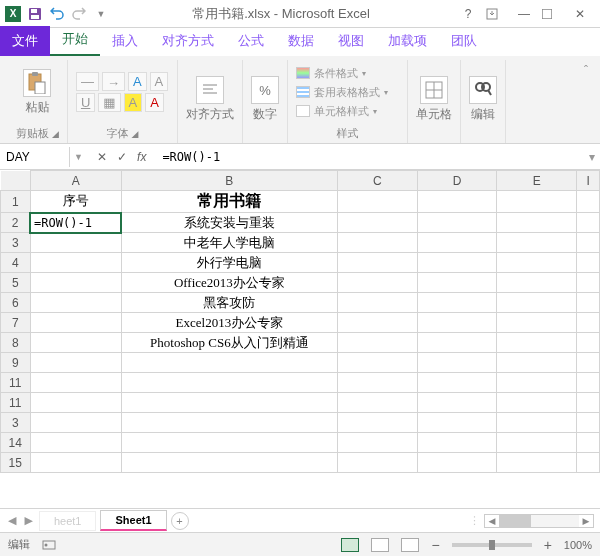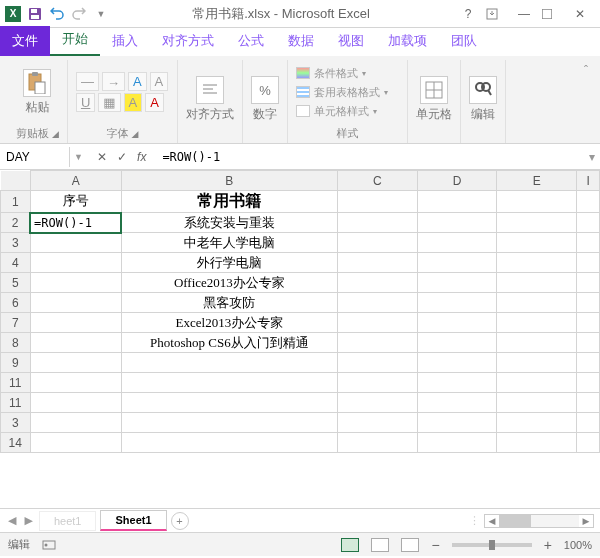--- a/index.html
+++ b/index.html
@@ -396,20 +396,29 @@
         </tr>
     <tr>
           <td class="rowhdr">14</td>
           <td></td>
           <td></td>
           <td></td>
           <td></td>
           <td></td>
           <td></td>
         </tr>
+    <tr>
+          <td class="rowhdr">15</td>
+          <td></td>
+          <td></td>
+          <td></td>
+          <td></td>
+          <td></td>
+          <td></td>
+        </tr>
   </tbody>
     </table>
 </div>
 
 <div class="sheetbar">
   <span class="sheetbtn">◀</span>
   <span class="sheetbtn">▶</span>
   <div class="sheettab faded">heet1</div>
   <div class="sheettab active">Sheet1</div>
   <div class="addsheet">+</div>

